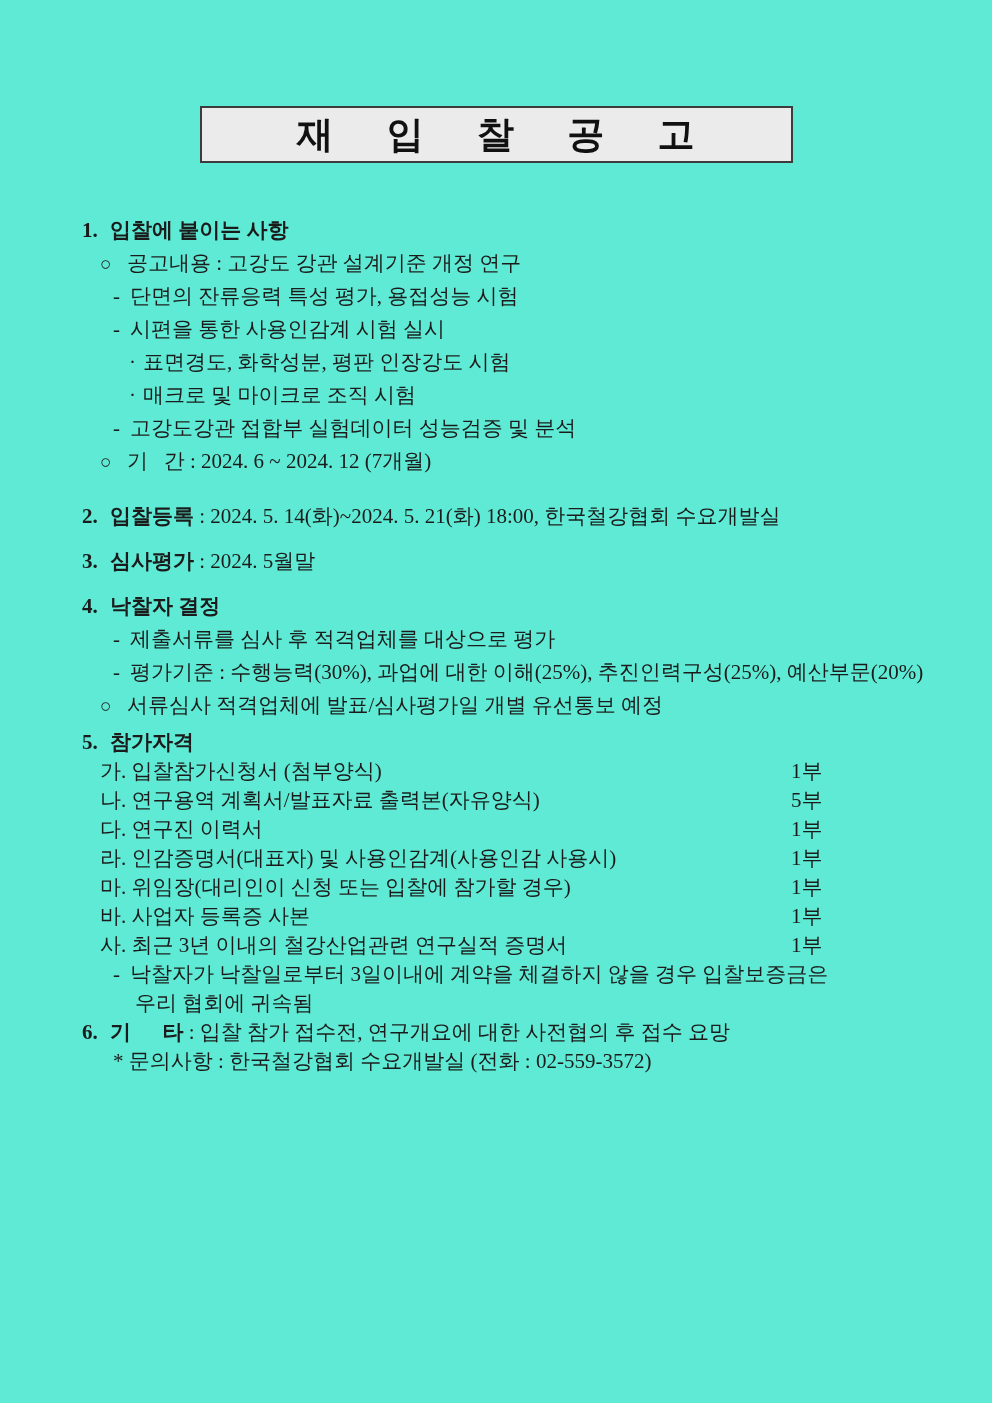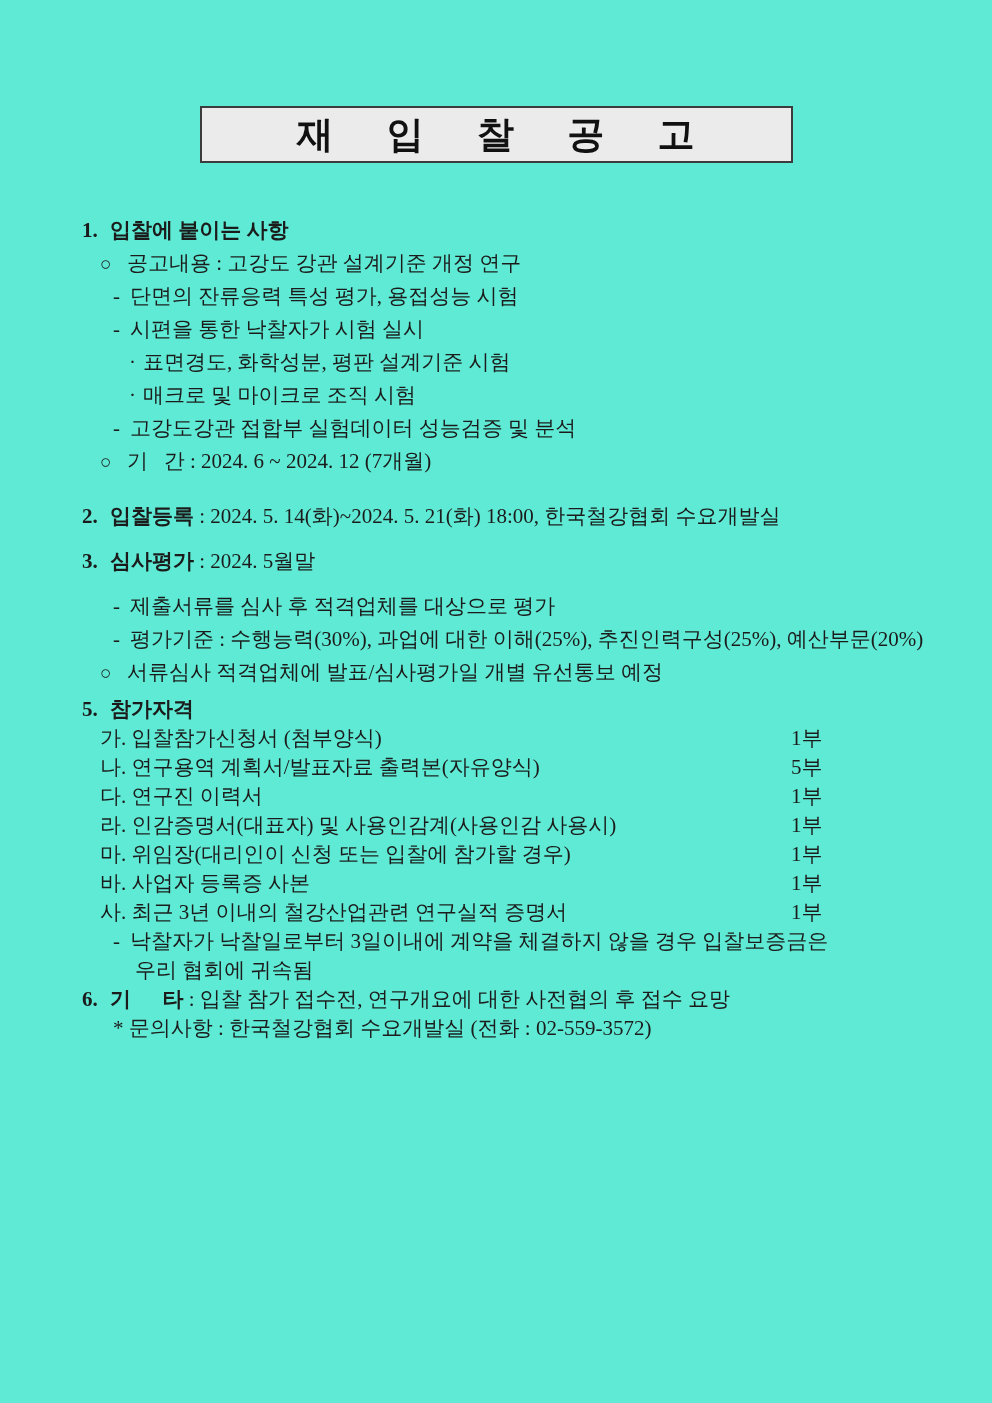--- a/index.html
+++ b/index.html
@@ -71,36 +71,37 @@
   <div class="title-box">
     <span class="title-text">재 입 찰 공 고</span>
   </div>
 
   <div class="content">
 
     <div>
       <div class="line sec-head"><span class="sec-num">1.</span><span>입찰에 붙이는 사항</span></div>
       <div class="line lv1"><span class="bullet b-circle">○</span><span>공고내용 : 고강도 강관 설계기준 개정 연구</span></div>
       <div class="line lv2"><span class="bullet b-dash">-</span><span>단면의 잔류응력 특성 평가, 용접성능 시험</span></div>
-      <div class="line lv2"><span class="bullet b-dash">-</span><span>시편을 통한 낙찰자가 시험 실시</span></div>
-      <div class="line lv3"><span class="bullet b-dot">·</span><span>표면경도, 화학성분, 평판 설계기준 시험</span></div>
+      <div class="line lv2"><span class="bullet b-dash">-</span><span>시편을 통한 사용인감계 시험 실시</span></div>
+      <div class="line lv3"><span class="bullet b-dot">·</span><span>표면경도, 화학성분, 평판 인장강도 시험</span></div>
       <div class="line lv3"><span class="bullet b-dot">·</span><span>매크로 및 마이크로 조직 시험</span></div>
       <div class="line lv2"><span class="bullet b-dash">-</span><span>고강도강관 접합부 실험데이터 성능검증 및 분석</span></div>
       <div class="line lv1"><span class="bullet b-circle">○</span><span>기   간 : 2024. 6 ~ 2024. 12 (7개월)</span></div>
     </div>
 
     <div class="sec2">
       <div class="line"><span class="sec-num">2.</span><span class="sec-head">입찰등록</span><span class="plain"> : 2024. 5. 14(화)~2024. 5. 21(화) 18:00, 한국철강협회 수요개발실</span></div>
     </div>
 
     <div class="sec3">
       <div class="line"><span class="sec-num">3.</span><span class="sec-head">심사평가</span><span class="plain"> : 2024. 5월말</span></div>
     </div>
 
     <div class="sec4">
+      <div class="line sec-head"><span class="sec-num">4.</span><span>낙찰자 결정</span></div>
       <div class="line lv2"><span class="bullet b-dash">-</span><span>제출서류를 심사 후 적격업체를 대상으로 평가</span></div>
       <div class="line lv2"><span class="bullet b-dash">-</span><span>평가기준 : 수행능력(30%), 과업에 대한 이해(25%), 추진인력구성(25%), 예산부문(20%)</span></div>
       <div class="line lv1"><span class="bullet b-circle">○</span><span>서류심사 적격업체에 발표/심사평가일 개별 유선통보 예정</span></div>
     </div>
 
     <div class="sec5 tight">
       <div class="line sec-head"><span class="sec-num">5.</span><span>참가자격</span></div>
 
       <div class="line lv1 row-flex"><span class="row-label">가. 입찰참가신청서 (첨부양식)</span><span class="row-count">1부</span></div>
       <div class="line lv1 row-flex"><span class="row-label">나. 연구용역 계획서/발표자료 출력본(자유양식)</span><span class="row-count">5부</span></div>

